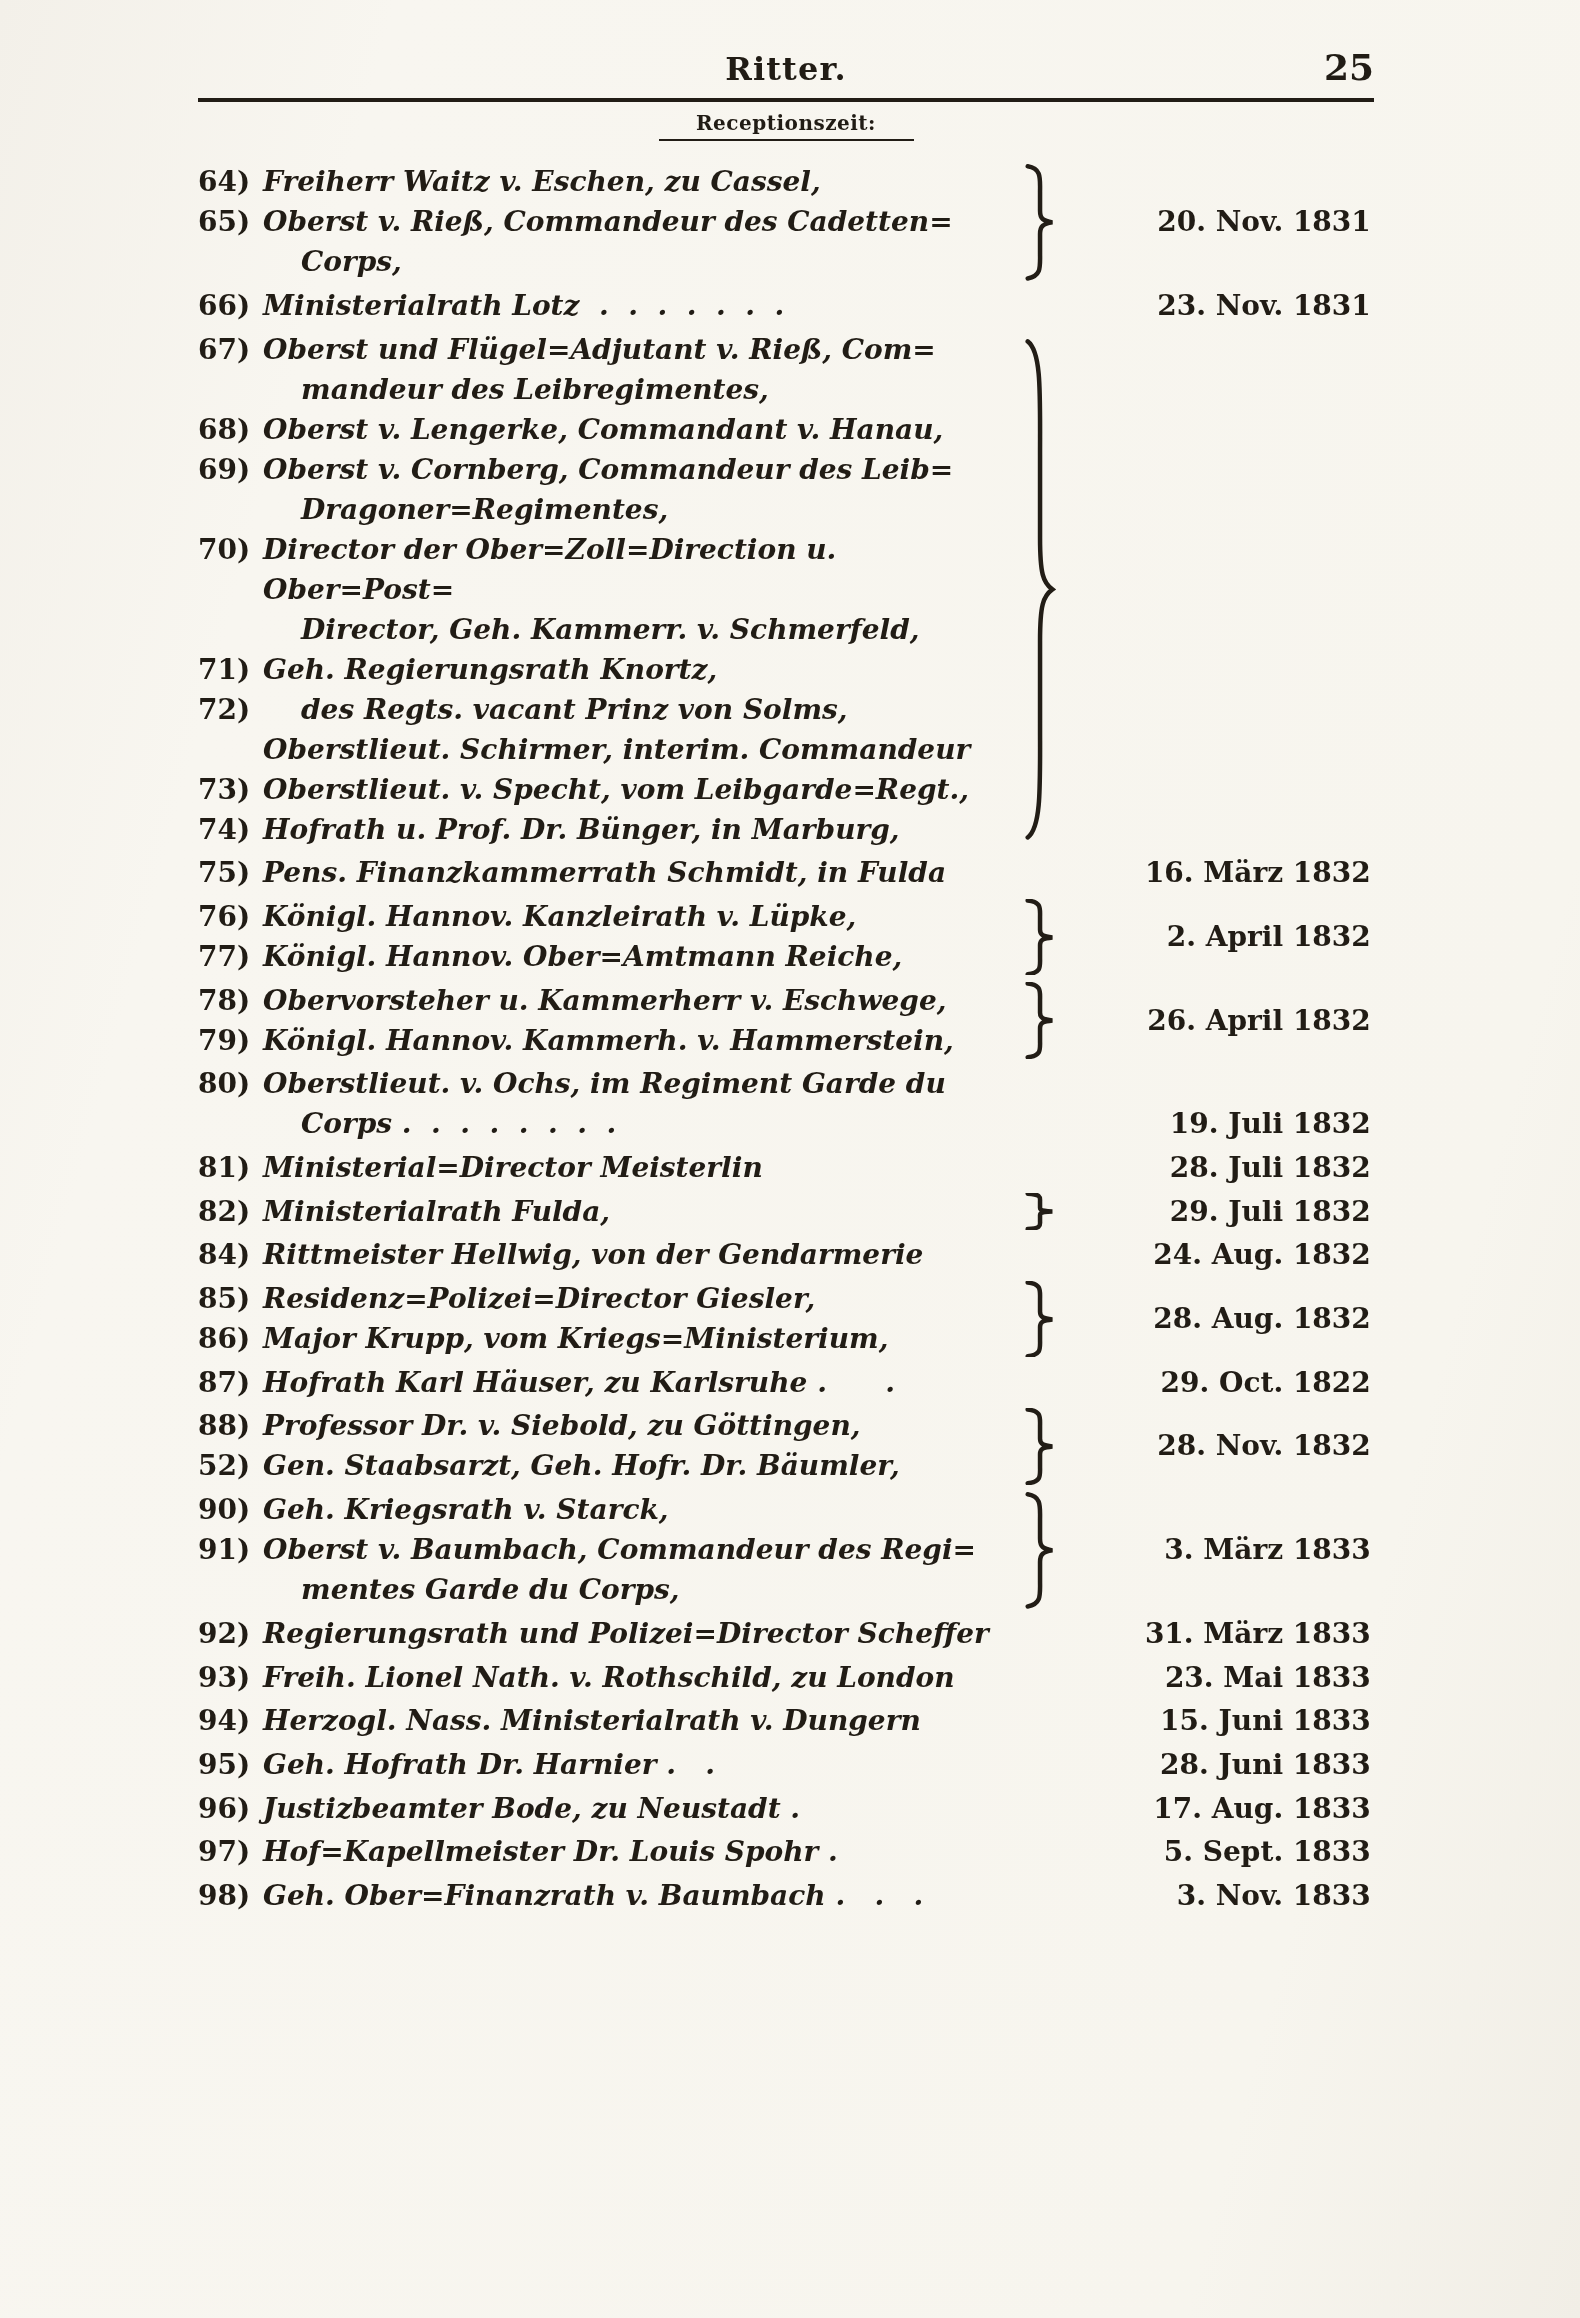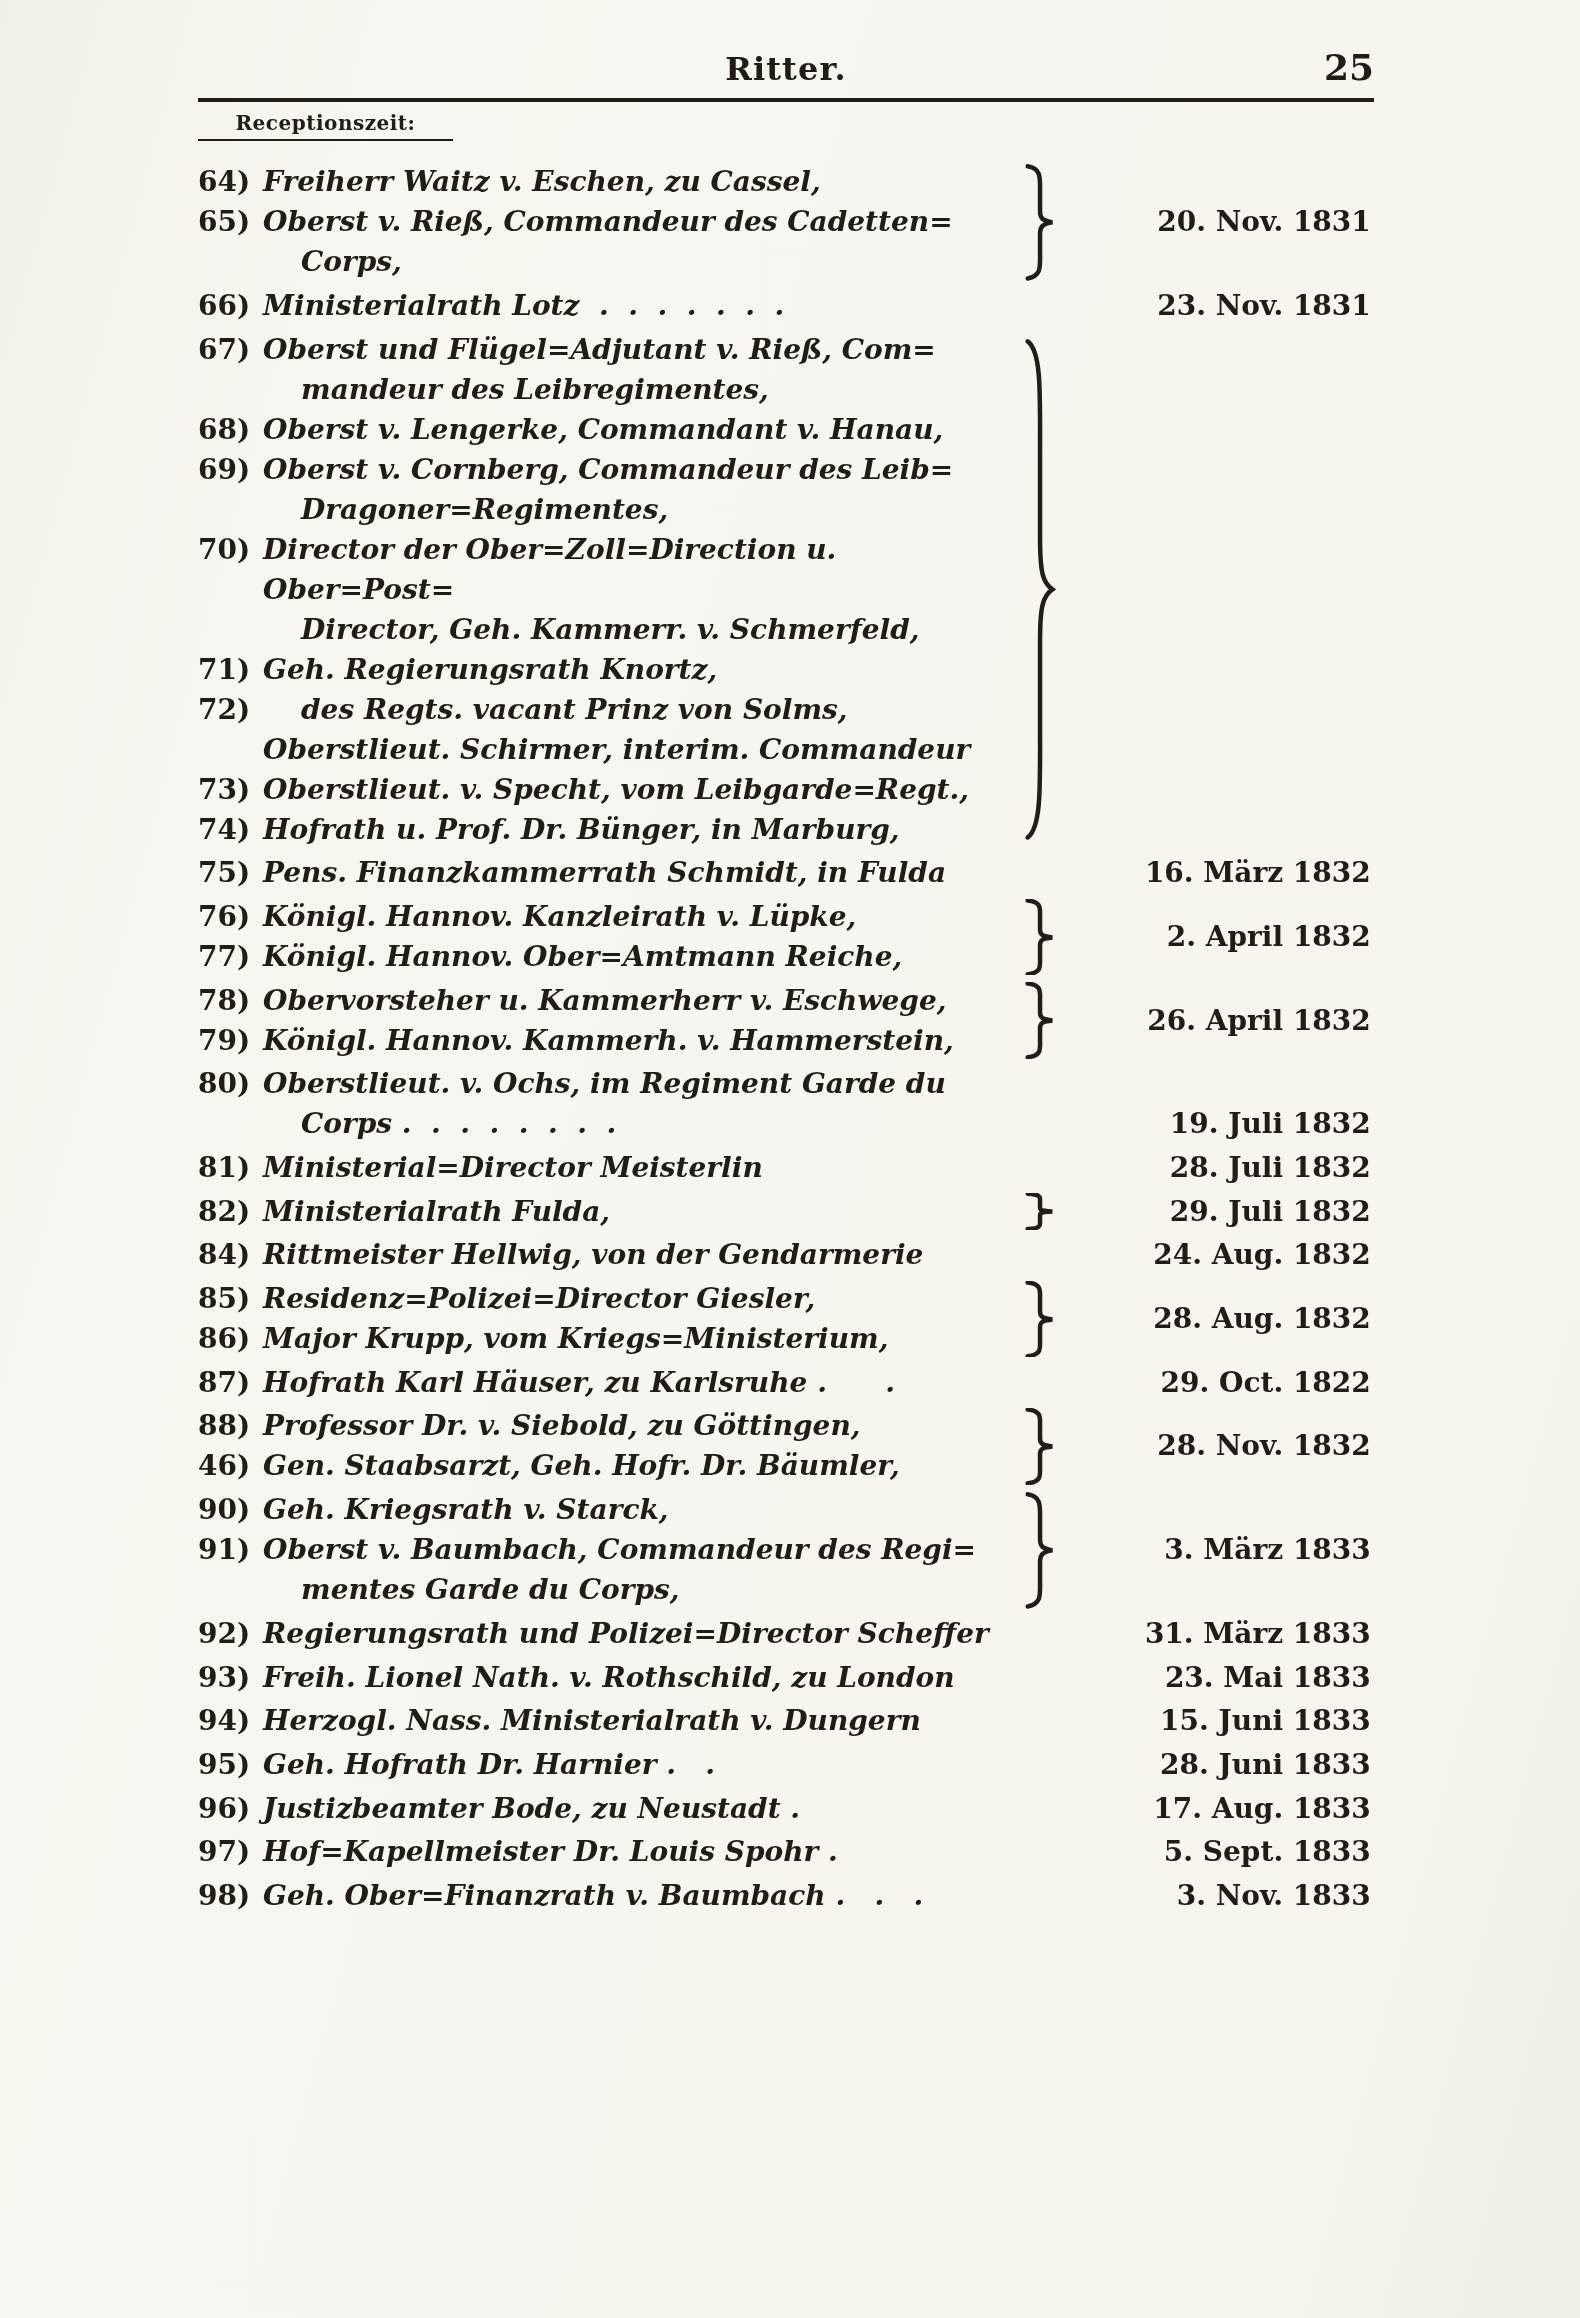--- a/index.html
+++ b/index.html
@@ -23,21 +23,21 @@
   }
   .title { grid-column: 2; font-size: 32px; letter-spacing: 1.1px; }
   .pagenum { grid-column: 3; justify-self: end; font-size: 36px; }
   .rule {
     height: 4.8px;
     background: #221d16;
     margin-top: 9.6px;
   }
   .colhead-row {
     display: flex;
-    justify-content: flex-start;
+    justify-content: center;
     margin-top: 8.5px;
     margin-bottom: 1.1px;
   }
   .colhead {
     width: 255px;
     box-sizing: border-box;
     text-align: center;
     font-size: 20px;
     letter-spacing: 0.5px;
     padding-bottom: 4.3px;
@@ -345,21 +345,21 @@
       </div>
       <div class="group">
         <div class="items">
           <div class="item">
             <span class="num">88)</span>
             <span class="lines">
               <span class="line">Professor Dr. v. Siebold, zu Göttingen,</span>
             </span>
           </div>
           <div class="item">
-            <span class="num">46)</span>
+            <span class="num">52)</span>
             <span class="lines">
               <span class="line">Gen. Staabsarzt, Geh. Hofr. Dr. Bäumler,</span>
             </span>
           </div>
         </div>
         <div class="brace-col">
           <svg class="brace-svg" viewBox="0 0 24 100" preserveAspectRatio="none">
             <path d="M5 2 C14 4 13 12 13 24 L13 40 C13 47 15 48.7 21 50 C15 51.3 13 53 13 60 L13 76 C13 88 14 96 5 98" fill="none" stroke="#221d16" stroke-width="4.5" vector-effect="non-scaling-stroke" stroke-linecap="round"></path>
           </svg>
         </div>

